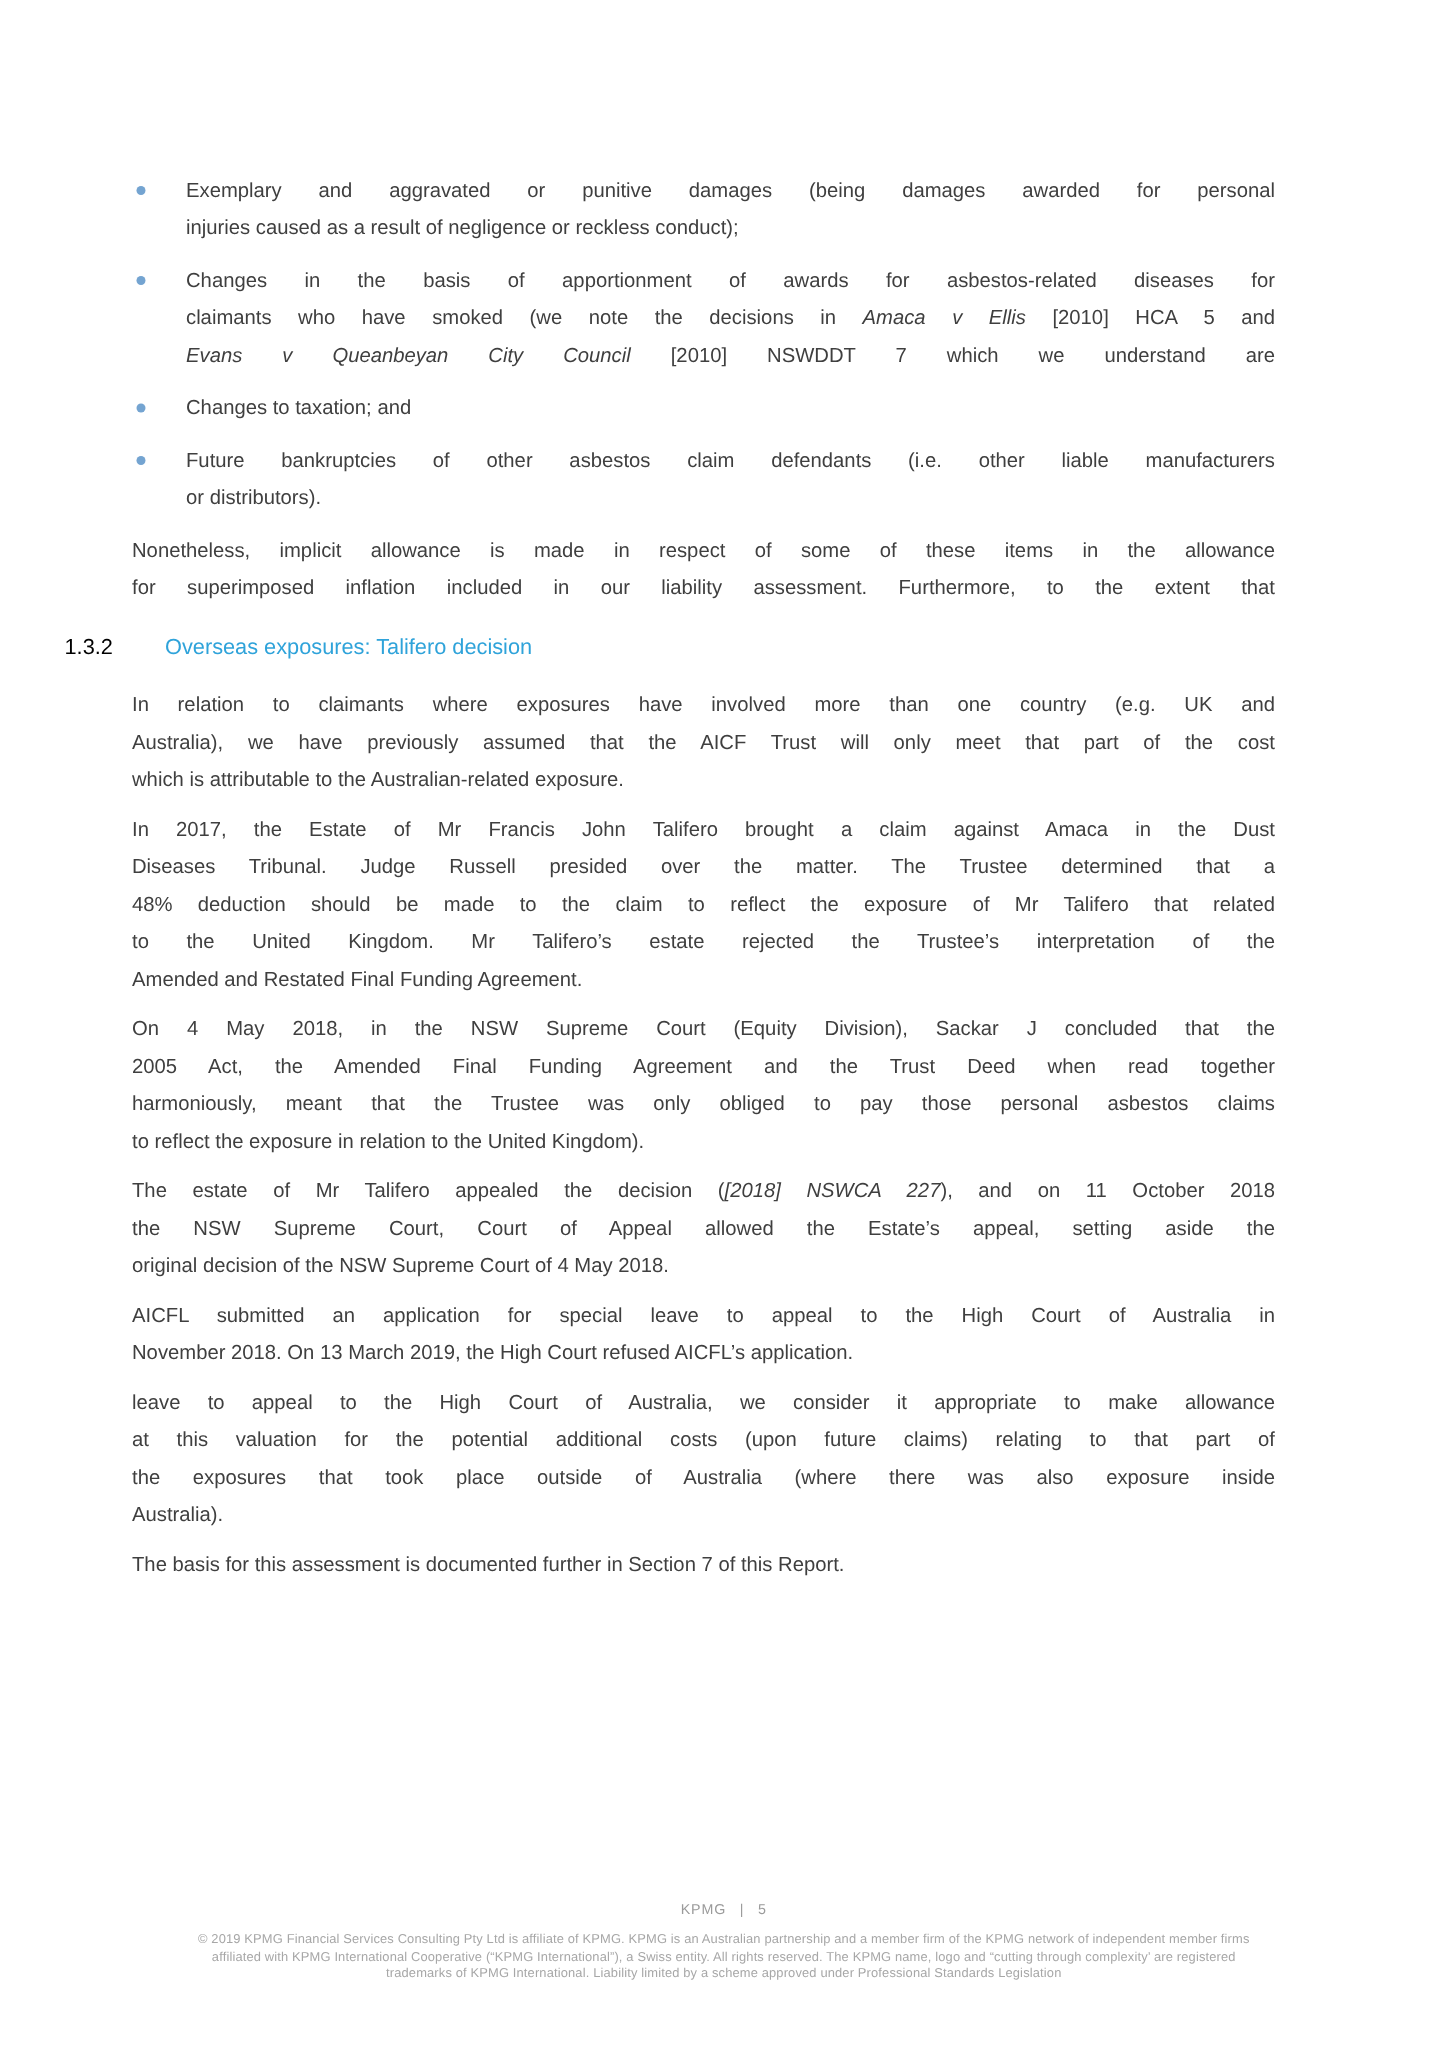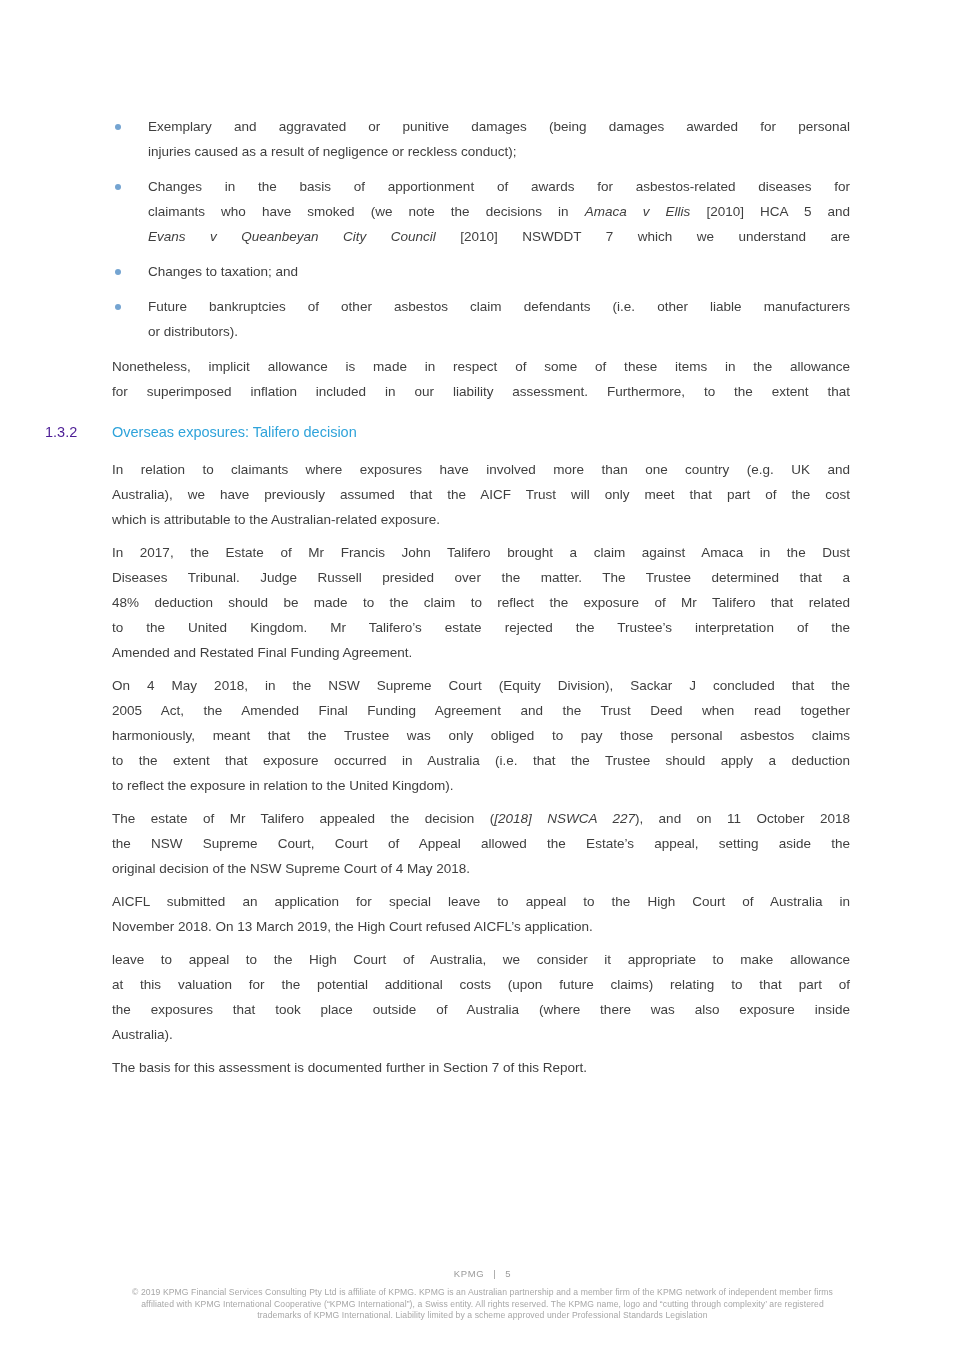--- a/index.html
+++ b/index.html
@@ -10,21 +10,21 @@
   .page {
     position: relative;
     width: 965px;
     height: 1365px;
     background: #ffffff;
     font-family: "Liberation Sans", sans-serif;
     color: #3f3f3f;
     overflow: hidden;
   }
   .content {
-    padding: 114px 115px 0 112px;
+    padding: 114px 115px 0 88px;
     font-size: 13.5px;
     line-height: 25px;
   }
   .line {
     text-align: justify;
     text-align-last: justify;
   }
   .line.last {
     text-align-last: left;
   }
@@ -64,21 +64,22 @@
     display: flex;
     align-items: baseline;
     margin: 18px 0 14px -67px;
     color: #2fa3da;
     font-size: 14.5px;
     line-height: 21px;
   }
   .sec-num {
     flex: 0 0 67px;
     width: 67px;
-    color: #4c1d95;
+    color: #000000;
+    margin-left: 22px;
   }
   .sec-title {
     margin: 0;
     font-size: 14.5px;
     font-weight: 400;
     color: #2fa3da;
   }
   .footer {
     position: absolute;
     left: 0;
@@ -168,21 +169,20 @@
         <div class="line"><span>In 2017, the Estate of Mr Francis John Talifero brought a claim against Amaca in the Dust</span></div>
         <div class="line"><span>Diseases Tribunal. Judge Russell presided over the matter. The Trustee determined that a</span></div>
         <div class="line"><span>48% deduction should be made to the claim to reflect the exposure of Mr Talifero that related</span></div>
         <div class="line"><span>to the United Kingdom. Mr Talifero’s estate rejected the Trustee’s interpretation of the</span></div>
         <div class="line last"><span>Amended and Restated Final Funding Agreement.</span></div>
       </div>
     <div class="para">
         <div class="line"><span>On 4 May 2018, in the NSW Supreme Court (Equity Division), Sackar J concluded that the</span></div>
         <div class="line"><span>2005 Act, the Amended Final Funding Agreement and the Trust Deed when read together</span></div>
         <div class="line"><span>harmoniously, meant that the Trustee was only obliged to pay those personal asbestos claims</span></div>
-        <div class="line"><span>to the extent that exposure occurred in Australia (i.e. that the Trustee should apply a deduction</span></div>
         <div class="line last"><span>to reflect the exposure in relation to the United Kingdom).</span></div>
       </div>
     <div class="para">
         <div class="line"><span>The estate of Mr Talifero appealed the decision (</span><span class="italic">[2018] NSWCA 227</span><span>), and on 11 October 2018</span></div>
         <div class="line"><span>the NSW Supreme Court, Court of Appeal allowed the Estate’s appeal, setting aside the</span></div>
         <div class="line last"><span>original decision of the NSW Supreme Court of 4 May 2018.</span></div>
       </div>
     <div class="para">
         <div class="line"><span>AICFL submitted an application for special leave to appeal to the High Court of Australia in</span></div>
         <div class="line last"><span>November 2018. On 13 March 2019, the High Court refused AICFL’s application.</span></div>

